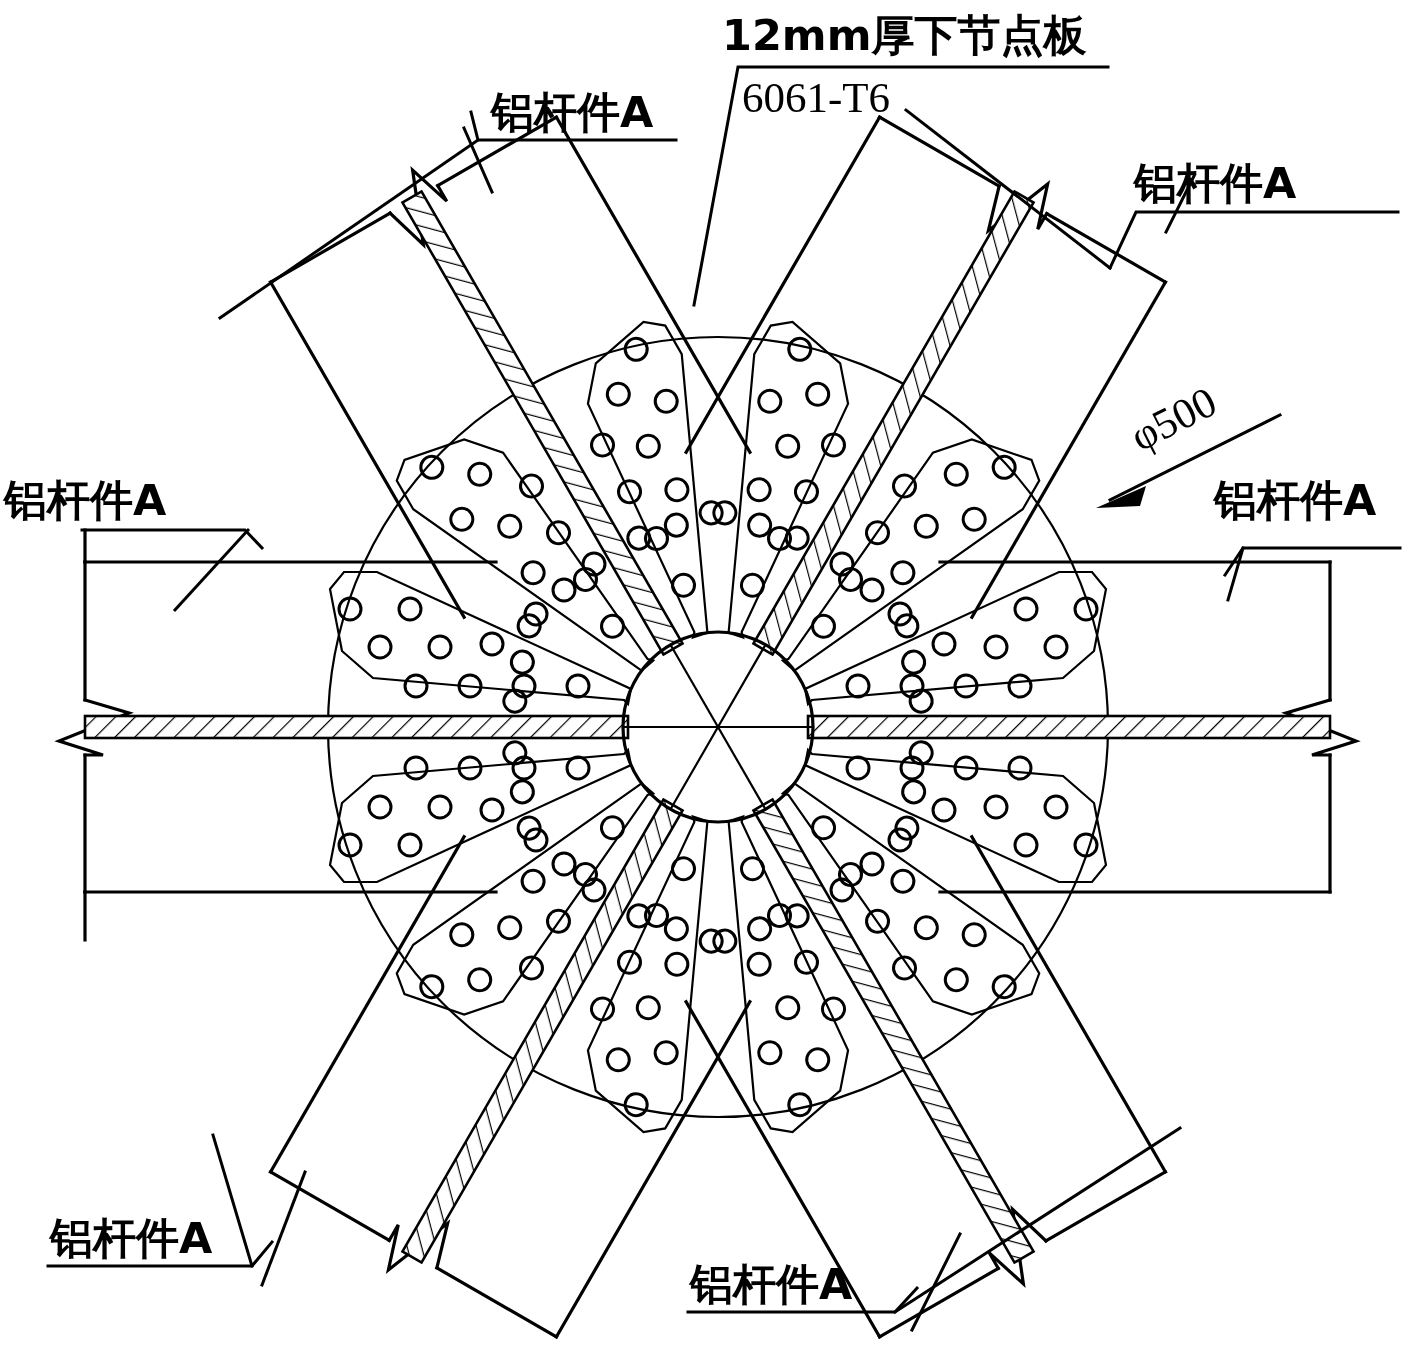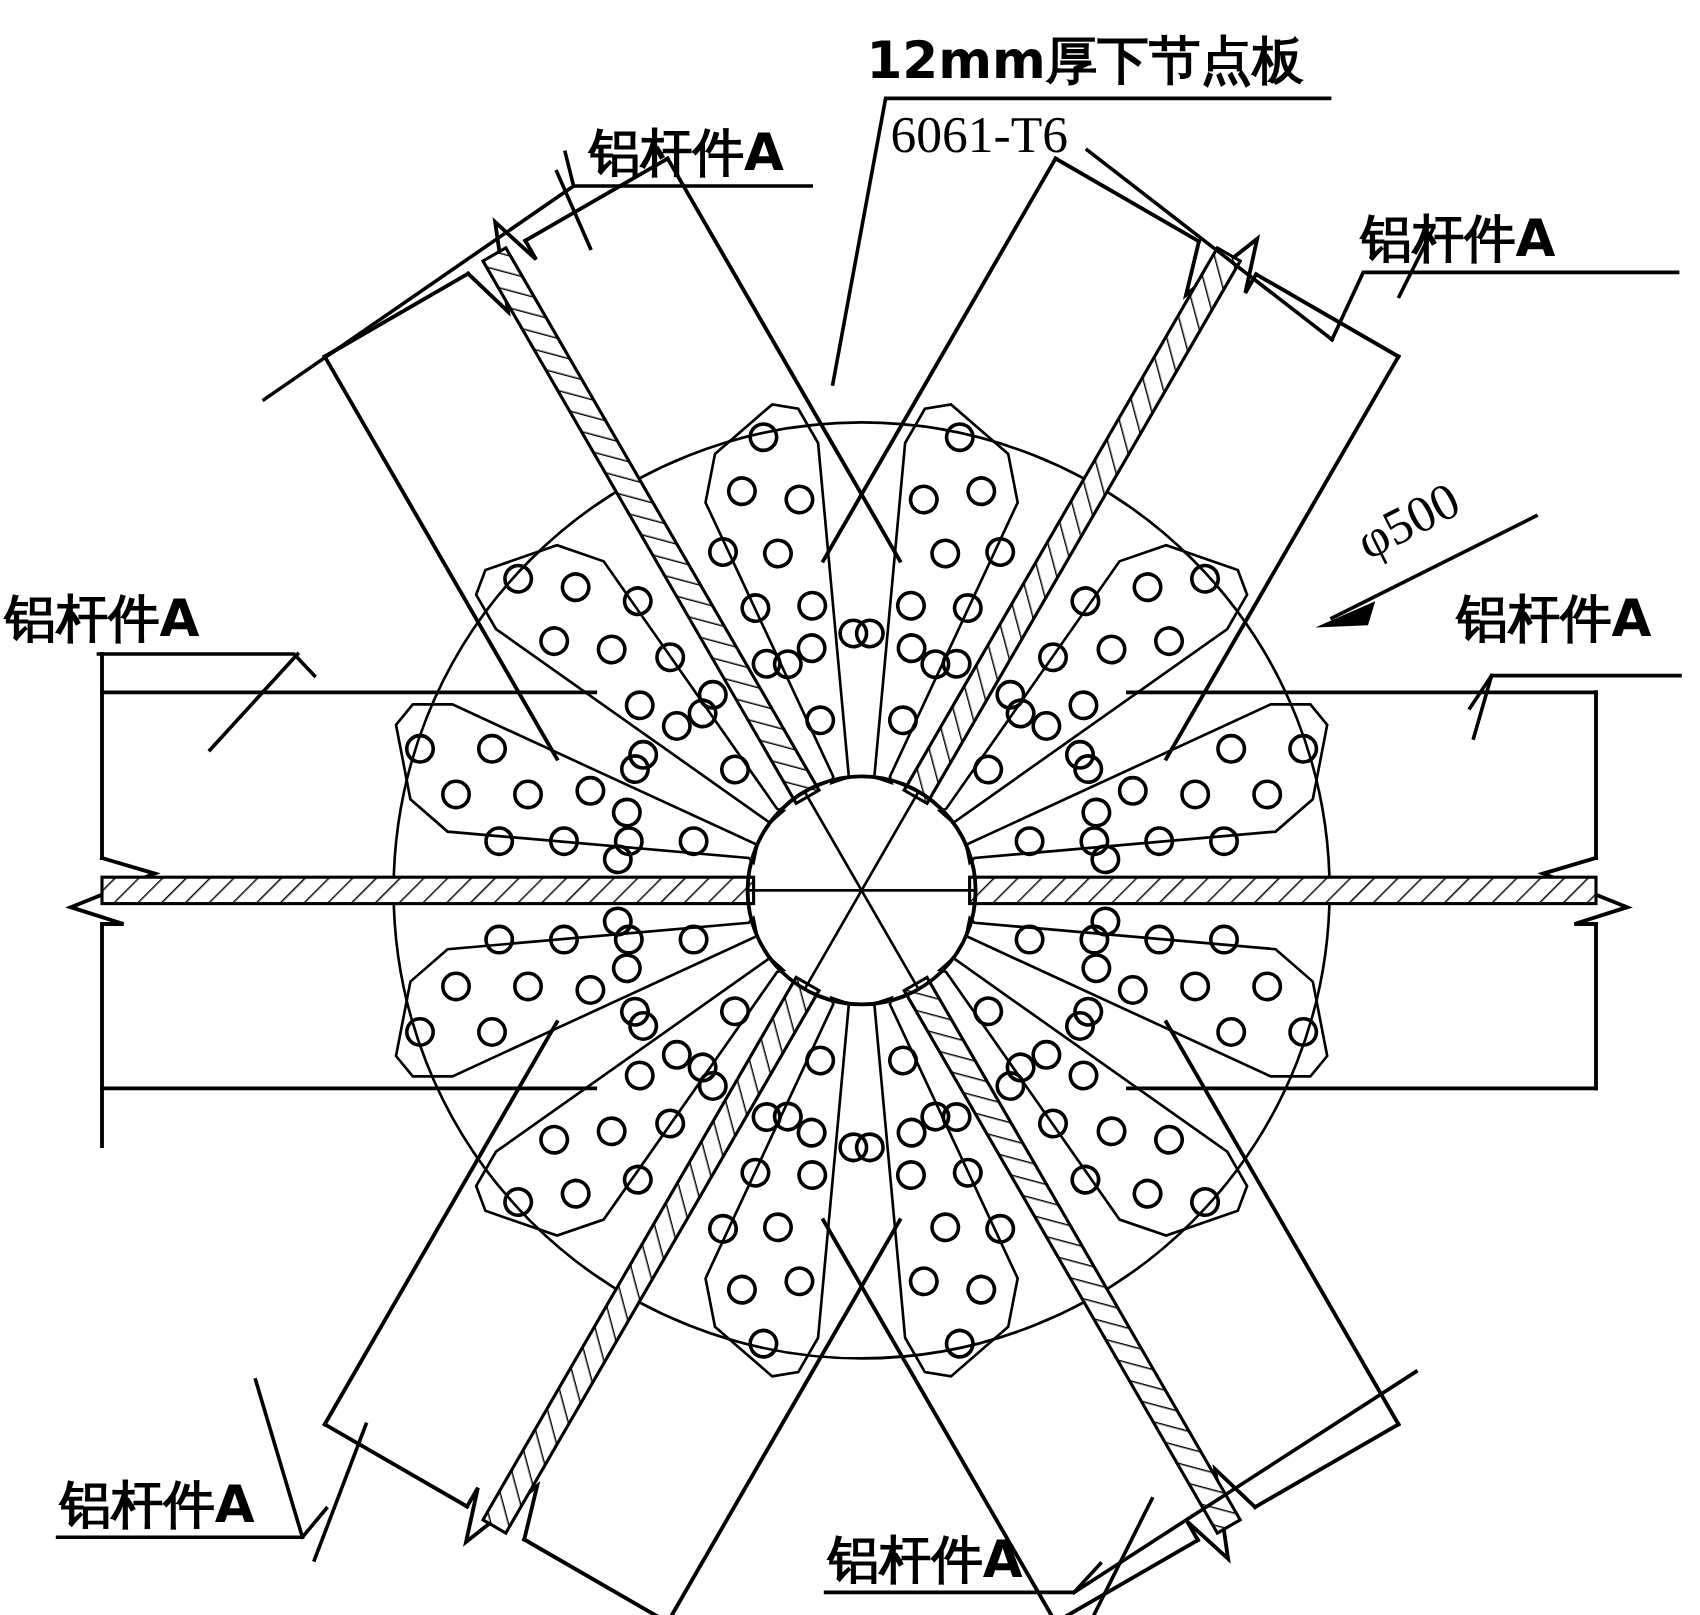--- a/index.html
+++ b/index.html
@@ -9,21 +9,21 @@
   }
   body {
     width: 1417px;
     height: 1346px;
     font-family: "Liberation Serif", "DejaVu Serif", serif;
     overflow: hidden;
     position: relative;
   }
   #drawing-root {
     position: absolute;
-    left: 0; top: 15px;
+    left: 0; top: 0;
     width: 1417px;
     height: 1006px;
   }
   svg#cad { display: block; width: 1417px; height: 1346px; }
 
   .ln   { fill: none; stroke: #000; stroke-width: 3.2; stroke-linecap: square; stroke-linejoin: miter; }
   .ln-t { fill: none; stroke: #000; stroke-width: 2.2; stroke-linecap: square; }
   .ln-h { fill: none; stroke: #000; stroke-width: 2.0; stroke-linecap: butt; }
   .hole { fill: none; stroke: #000; stroke-width: 3.0; }
   .lead { fill: none; stroke: #000; stroke-width: 3.0; stroke-linecap: square; }

